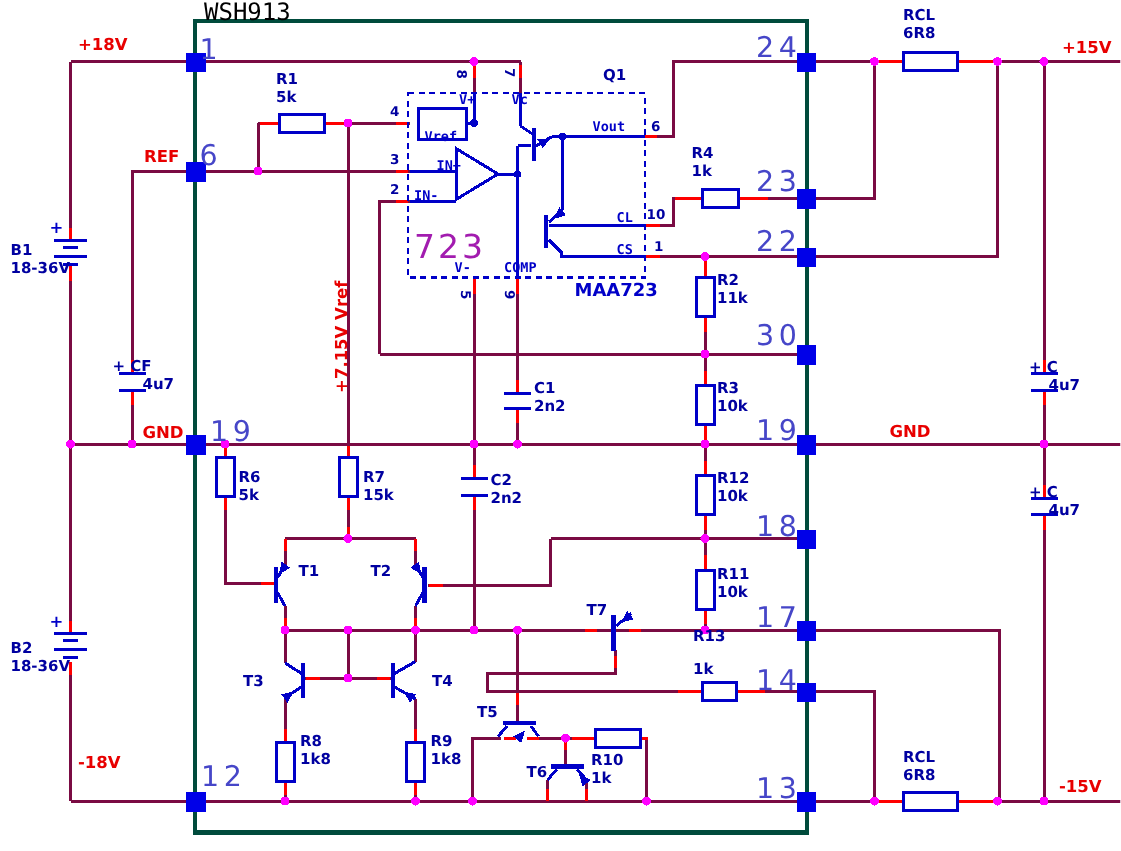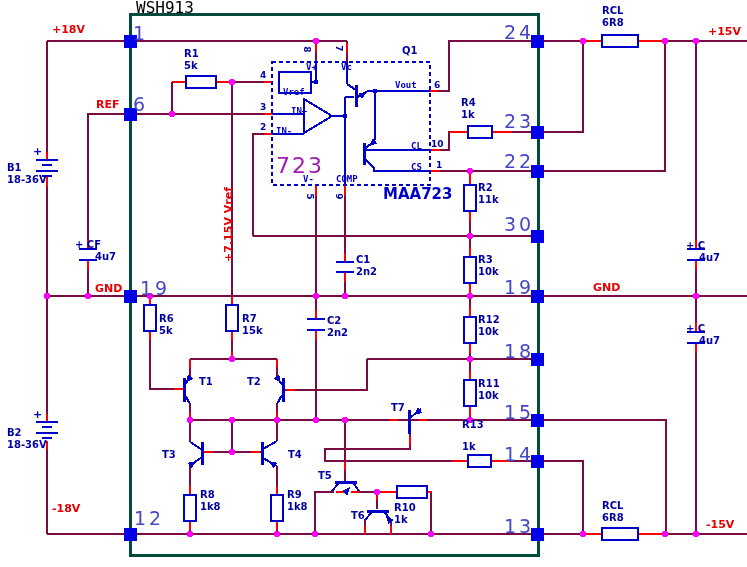--- a/index.html
+++ b/index.html
@@ -6,21 +6,21 @@
   #canvas{position:relative;width:747px;height:567px;background:#fff;overflow:hidden;
           font-family:"DejaVu Sans",sans-serif;padding-left:16px;}
   #schematic-svg{position:absolute;left:0;top:0;shape-rendering:crispEdges;}
   .lab{position:absolute;white-space:pre;line-height:1;}
   .net{font-size:11px;font-weight:700;color:#E80000;}
   .num{font-size:19px;font-weight:400;color:#4646C8;letter-spacing:3px;}
   .lbl{font-size:10px;font-weight:700;color:#0000A0;text-align:right;}
   .ic{font-size:9px;font-weight:700;color:#0000C8;font-family:"DejaVu Sans Mono",monospace;}
   .icn{font-size:9px;font-weight:700;color:#0000A0;}
   .big723{font-size:22px;font-weight:400;color:#a21caf;letter-spacing:2px;}
-  .part{font-size:15px;font-weight:700;color:#0000C8;}
+  .part{font-size:12px;font-weight:700;color:#0000C8;}
   .title{font-size:16px;font-weight:400;color:#000;font-family:"DejaVu Sans Mono",monospace;}
   .plus{font-size:11px;font-weight:700;color:#0000C8;}
   .rot90{transform:rotate(90deg);}
   .vrail{width:80px;transform:rotate(-90deg);text-align:center;font-weight:700;}
 </style>
 </head>
 <body>
 
 <div id="canvas">
   <svg id="schematic-svg" width="747" height="567">
@@ -320,21 +320,21 @@
   <div class="lab num" style="left:133px;top:24px">1</div>
   <div class="lab num" style="left:133px;top:95px">6</div>
   <div class="lab num" style="left:140px;top:279px">19</div>
   <div class="lab num" style="left:134px;top:509px">12</div>
   <div class="lab num" style="left:504px;top:23px">24</div>
   <div class="lab num" style="left:504px;top:112px">23</div>
   <div class="lab num" style="left:504px;top:152px">22</div>
   <div class="lab num" style="left:504px;top:215px">30</div>
   <div class="lab num" style="left:504px;top:278px">19</div>
   <div class="lab num" style="left:504px;top:342px">18</div>
-  <div class="lab num" style="left:504px;top:403px">15</div>
+  <div class="lab num" style="left:504px;top:403px">17</div>
   <div class="lab num" style="left:504px;top:445px">14</div>
   <div class="lab num" style="left:504px;top:517px">13</div>
 
   <div class="lab lbl" style="left:184px;top:49px">R1</div>
   <div class="lab lbl" style="left:184px;top:61px">5k</div>
   <div class="lab lbl" style="left:159px;top:314px">R6</div>
   <div class="lab lbl" style="left:159px;top:326px">5k</div>
   <div class="lab lbl" style="left:242px;top:314px">R7</div>
   <div class="lab lbl" style="left:242px;top:326px">15k</div>
   <div class="lab lbl" style="left:327px;top:316px">C2</div>

